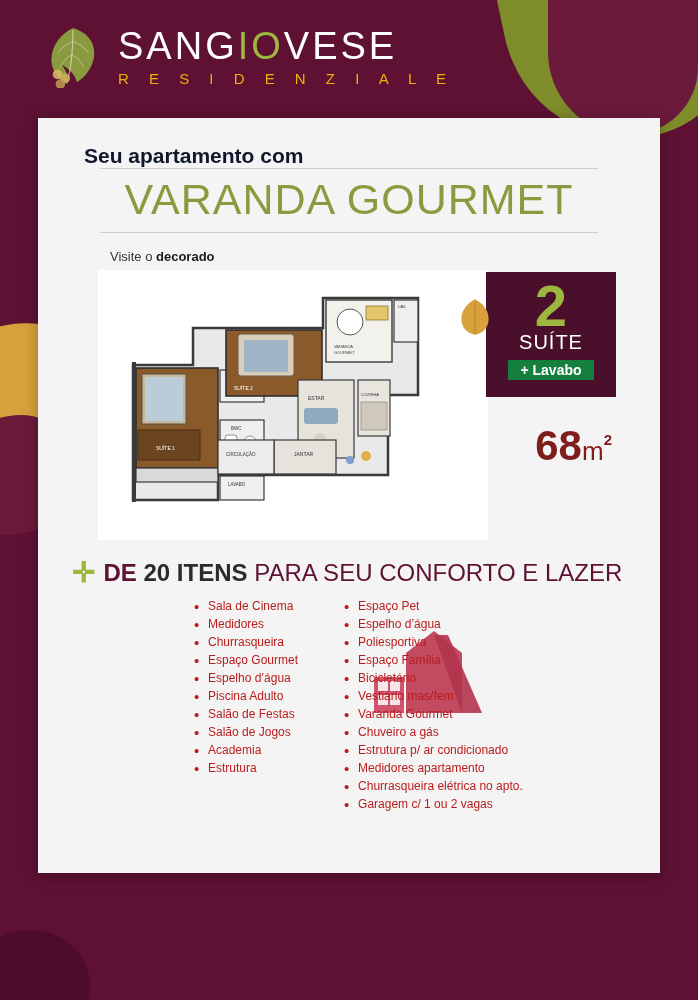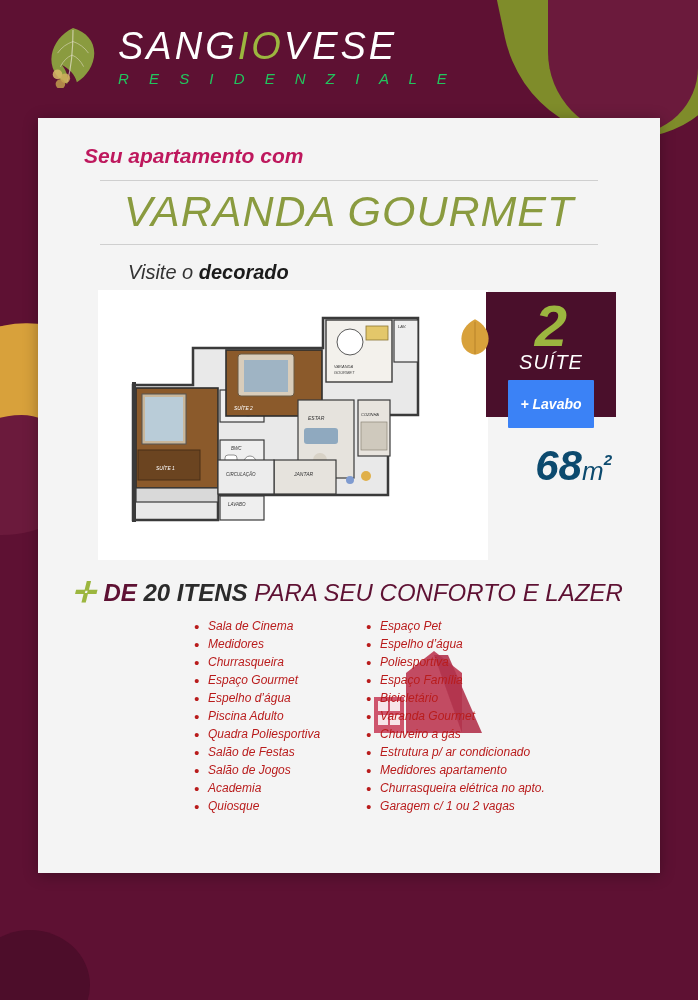--- a/index.html
+++ b/index.html
@@ -6,21 +6,20 @@
   html, body {
     width: 698px; height: 1000px;
     font-family: "Liberation Sans", sans-serif;
     overflow: hidden;
   }
   .page {
     position: relative;
     width: 698px; height: 1000px;
     background: #5e1133;
     overflow: hidden;
-    font-style: italic;
   }
   
   .blob { position: absolute; pointer-events: none; }
   .blob-top-right {
     top: -60px; right: -40px;
     width: 230px; height: 200px;
     background: #7f8c2a;
     border-radius: 0 0 50% 60% / 0 0 55% 70%;
     transform: rotate(-12deg);
   }
@@ -56,50 +55,50 @@
     display: flex; align-items: center; gap: 16px;
   }
   .logo-leaf { width: 58px; height: 62px; display:block; }
   .brand-block { display: flex; flex-direction: column; }
   .brand-name {
     font-size: 38px; letter-spacing: 3px; color: #ffffff;
     font-weight: 400; line-height: 1.05;
   }
   .brand-name .hl { color: #9cb63f; }
   .brand-sub {
-    font-size: 15px; letter-spacing: 8px; color: #22c55e;
+    font-size: 15px; letter-spacing: 8px; color: #eab308;
     margin-top: 4px; text-align: left;
   }
 
   
   .card {
     position: absolute;
     top: 118px; left: 38px;
     width: 622px; height: 755px;
     background: #f4f4f4;
     box-shadow: 0 2px 14px rgba(0,0,0,0.3);
     padding: 26px 26px 0 26px;
   }
   .kicker {
-    font-size: 21px; font-weight: bold; color: #be185d;
-    margin-left: 20px; margin-bottom: 12px;
+    font-size: 21px; font-weight: bold; color: #0f172a;
+    margin-left: 20px; 
   }
   .title-wrap {
     border-top: 1px solid #cfcfcf;
     border-bottom: 1px solid #cfcfcf;
     margin: 0 36px 0 36px;
     padding: 8px 0 10px 0;
     text-align: center;
   }
   .title {
     font-size: 43px; color: #8a9b3f; letter-spacing: 1px;
     font-weight: 400; line-height: 1.05;
   }
   .visite {
-    font-size: 20px; color: #333; margin: 16px 0 0 64px;
+    font-size: 13px; color: #333; margin: 16px 0 0 46px;
   }
   .visite b { color: #1b1b1b; }
 
   
   .plan-area {
     position: relative;
     margin-top: 6px;
     height: 285px;
   }
   .plan-img {
@@ -118,32 +117,32 @@
     text-align: center;
   }
   .badge-2 {
     font-size: 58px; color: #9cb63f; font-weight: bold; line-height: 0.95;
   }
   .badge-suites-label {
     font-size: 20px; color: #ffffff; letter-spacing: 1px; margin-top: -2px;
   }
   .badge-lavabo {
     display: inline-block;
-    background: #3b82f6; color: #ffffff;
+    background: #15803d; color: #ffffff;
     font-size: 14px; font-weight: bold;
-    padding: 16px 12px; margin-top: 6px;
+    padding: 2px 12px; margin-top: 6px;
     border-radius: 1px;
   }
   .badge-leaf {
     position: absolute; right: 142px; top: 28px;
     width: 34px; height: 38px;
   }
   .area-number {
     position: absolute; right: 22px; top: 152px;
-    font-size: 42px; font-weight: bold; color: #0c4a6e;
+    font-size: 42px; font-weight: bold; color: #7f1d1d;
     white-space: nowrap;
   }
   .area-number .unit { font-size: 26px; font-weight: normal; }
   .area-number .sup { font-size: 15px; vertical-align: super; }
 
   .watermark {
     position: absolute; left: 300px; top: 355px;
     width: 130px; height: 96px; opacity: 0.88;
   }
 
@@ -300,32 +299,32 @@
     </div>
 
     <div class="lists">
       <ul>
         <li>Sala de Cinema</li>
         <li>Medidores</li>
         <li>Churrasqueira</li>
         <li>Espaço Gourmet</li>
         <li>Espelho d’água</li>
         <li>Piscina Adulto</li>
-        <li>Quadra Poliesportiva</li>
         <li>Salão de Festas</li>
         <li>Salão de Jogos</li>
         <li>Academia</li>
-        <li>Quiosque</li>
+        <li>Estrutura</li>
       </ul>
       <ul>
         <li>Espaço Pet</li>
         <li>Espelho d’água</li>
         <li>Poliesportiva</li>
         <li>Espaço Família</li>
         <li>Bicicletário</li>
+        <li>Vestiário mas/fem</li>
         <li>Varanda Gourmet</li>
         <li>Chuveiro a gás</li>
         <li>Estrutura p/ ar condicionado</li>
         <li>Medidores apartamento</li>
         <li>Churrasqueira elétrica no apto.</li>
         <li>Garagem c/ 1 ou 2 vagas</li>
       </ul>
     </div>
 
   </div>

